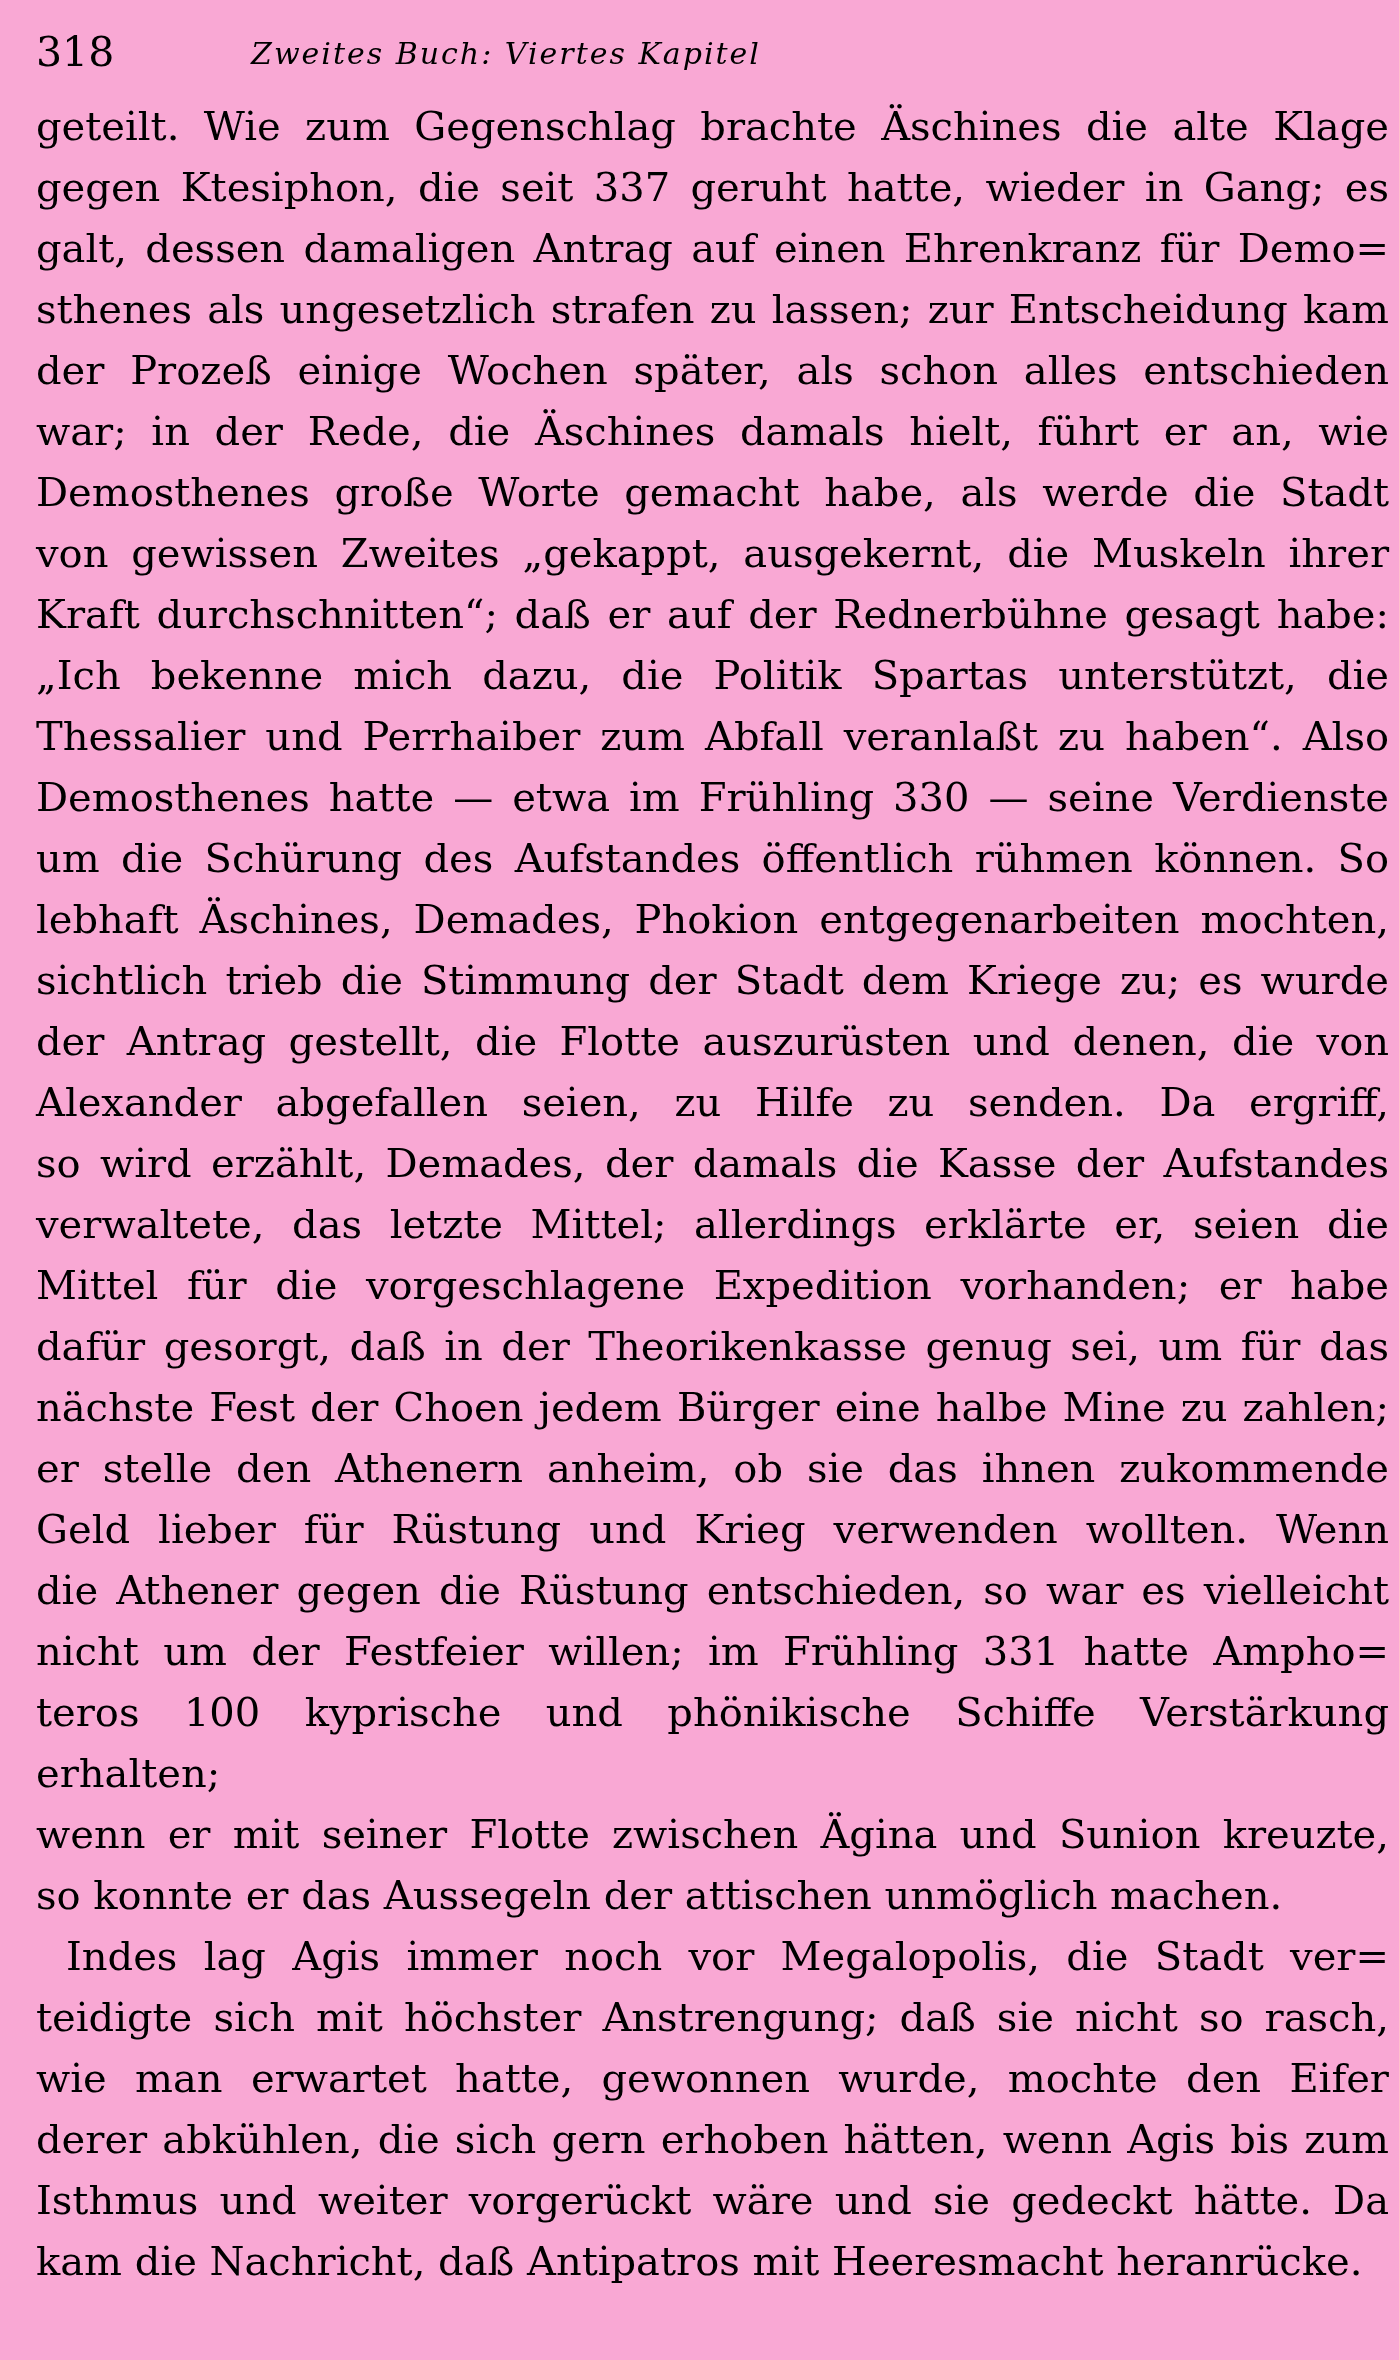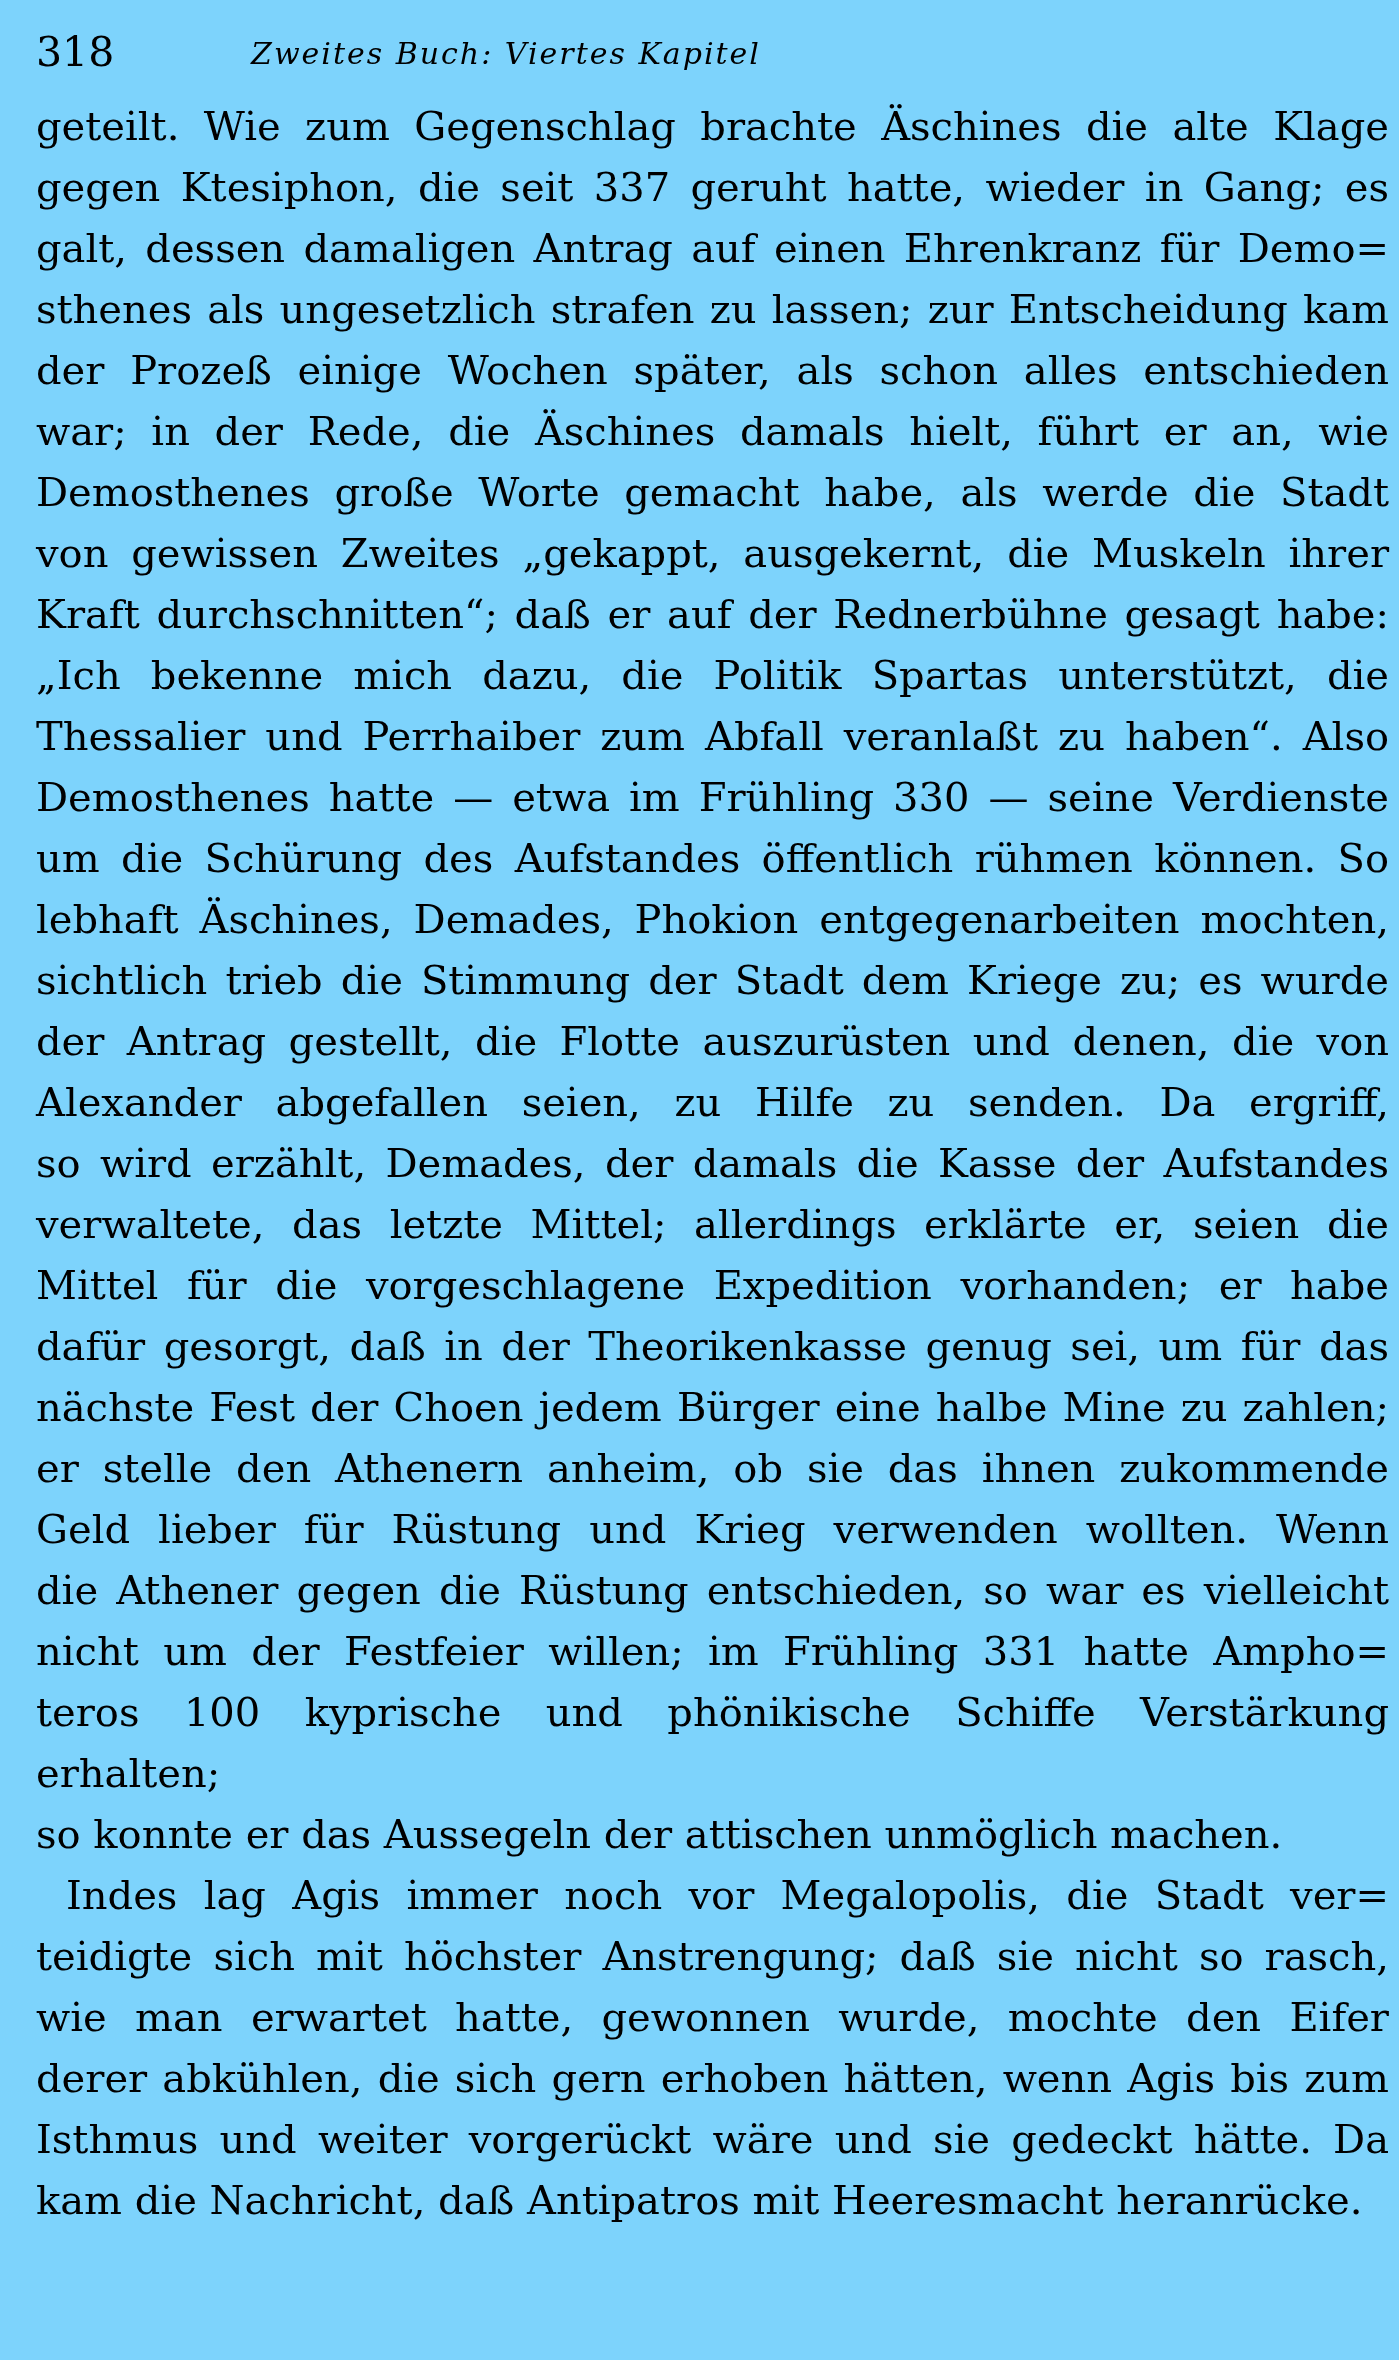--- a/index.html
+++ b/index.html
@@ -4,21 +4,21 @@
 <style>
   html, body {
     margin: 0;
     padding: 0;
     background: #ffffff;
   }
   .page {
     position: relative;
     width: 1399px;
     height: 2360px;
-    background: #7dd3fc;
+    background: #f9a8d4;
     color: #000000;
     font-family: "DejaVu Serif", serif;
     overflow: hidden;
   }
   .header {
     position: absolute;
     top: 28px;
     left: 36px;
     right: 10px;
     height: 56px;
@@ -91,20 +91,21 @@
         <div class="line">so wird erzählt, Demades, der damals die Kasse der Aufstandes</div>
         <div class="line">verwaltete, das letzte Mittel; allerdings erklärte er, seien die</div>
         <div class="line">Mittel für die vorgeschlagene Expedition vorhanden; er habe</div>
         <div class="line">dafür gesorgt, daß in der Theorikenkasse genug sei, um für das</div>
         <div class="line">nächste Fest der Choen jedem Bürger eine halbe Mine zu zahlen;</div>
         <div class="line">er stelle den Athenern anheim, ob sie das ihnen zukommende</div>
         <div class="line">Geld lieber für Rüstung und Krieg verwenden wollten. Wenn</div>
         <div class="line">die Athener gegen die Rüstung entschieden, so war es vielleicht</div>
         <div class="line">nicht um der Festfeier willen; im Frühling 331 hatte Ampho=</div>
         <div class="line">teros 100 kyprische und phönikische Schiffe Verstärkung erhalten;</div>
+        <div class="line">wenn er mit seiner Flotte zwischen Ägina und Sunion kreuzte,</div>
         <div class="line last">so konnte er das Aussegeln der attischen unmöglich machen.</div>
       </div>
       <div class="para indent">
         <div class="line">Indes lag Agis immer noch vor Megalopolis, die Stadt ver=</div>
         <div class="line">teidigte sich mit höchster Anstrengung; daß sie nicht so rasch,</div>
         <div class="line">wie man erwartet hatte, gewonnen wurde, mochte den Eifer</div>
         <div class="line">derer abkühlen, die sich gern erhoben hätten, wenn Agis bis zum</div>
         <div class="line">Isthmus und weiter vorgerückt wäre und sie gedeckt hätte. Da</div>
         <div class="line last">kam die Nachricht, daß Antipatros mit Heeresmacht heranrücke.</div>
       </div>

